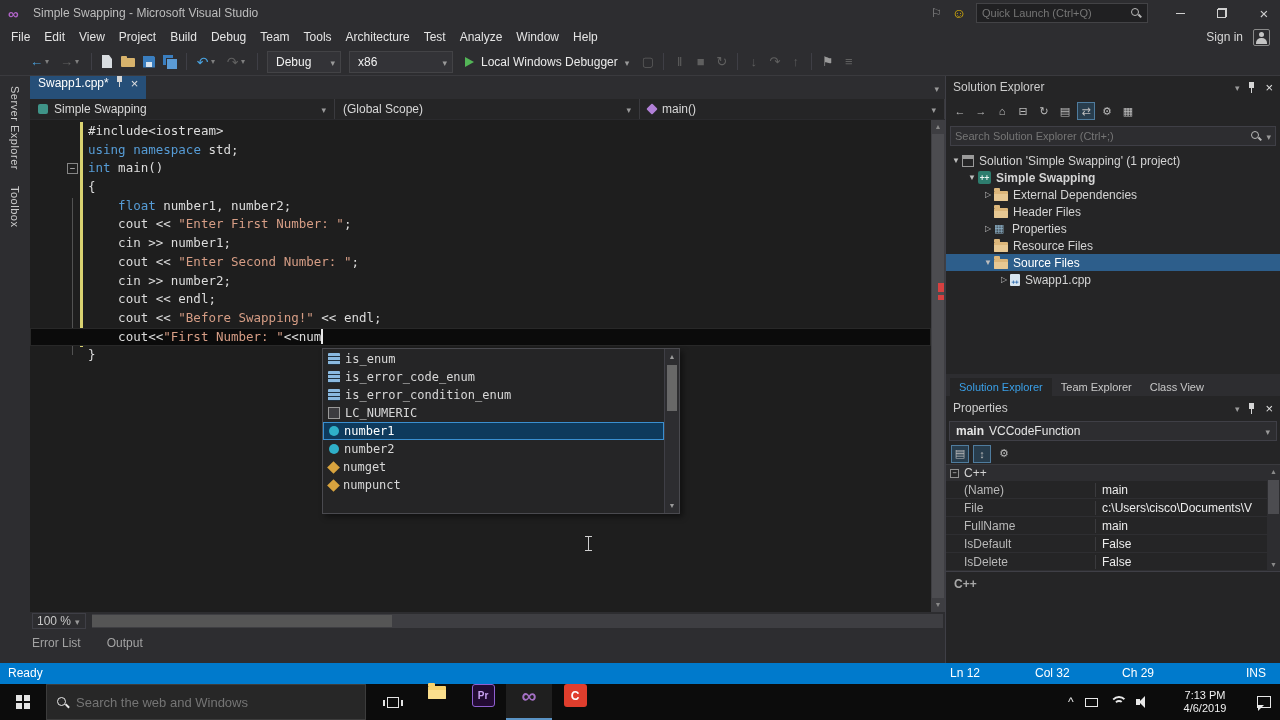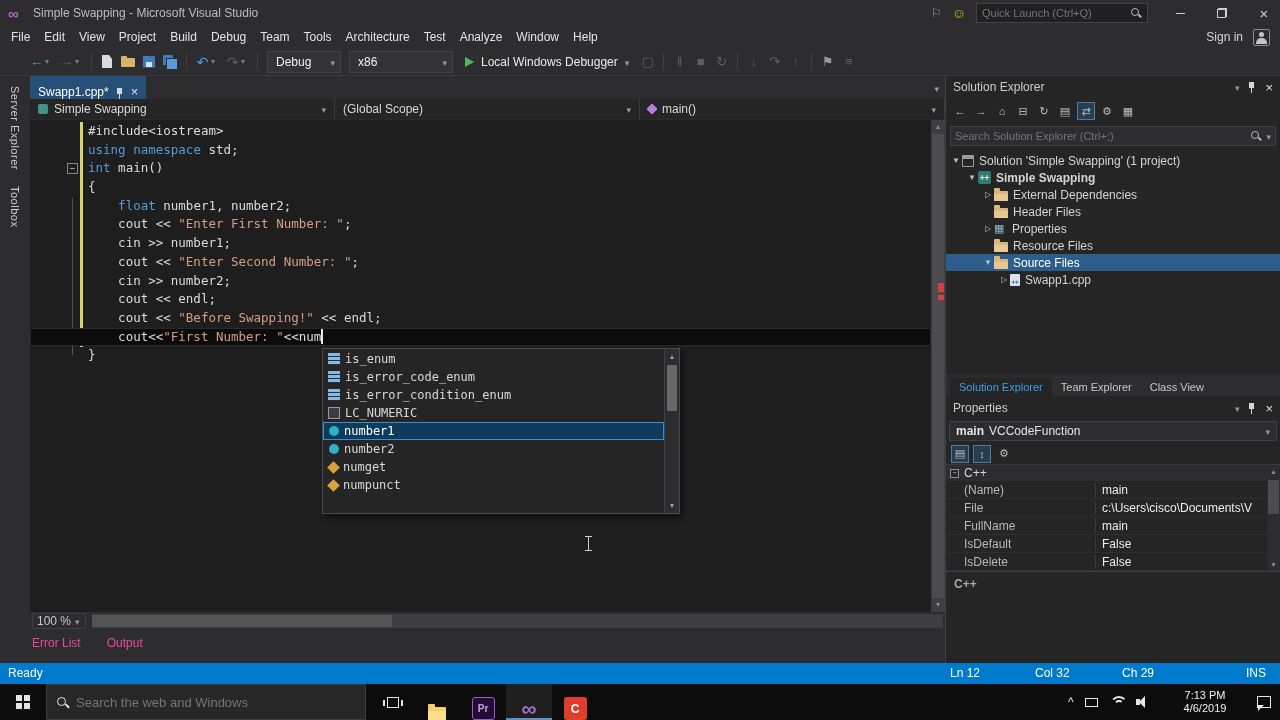--- a/index.html
+++ b/index.html
@@ -73,21 +73,21 @@
   .run-btn{display:flex;align-items:center;height:22px;color:#eaeaea;padding:0 6px;margin:0 2px;gap:7px}
   .play-ico{width:0;height:0;border-left:9px solid #53b557;border-top:5.5px solid transparent;border-bottom:5.5px solid transparent}
 
   
   .main{position:absolute;top:76px;left:0;width:1280px;height:587px;background:#2d2d30}
   .side-strip{position:absolute;left:0;top:0;width:30px;height:100%;display:flex;flex-direction:column;align-items:center;padding-top:10px;gap:16px}
   .v-tab{writing-mode:vertical-rl;font-size:11px;color:#cdcdcd;letter-spacing:.5px}
 
   .editor-zone{position:absolute;left:30px;top:0;width:915px;height:100%}
   .tab-row{height:23px;display:flex;align-items:stretch;background:#2d2d30}
-  .doc-tab{display:flex;align-items:flex-end;gap:7px;background:#264f78;color:#fff;padding:0 8px;font-size:12px}
+  .doc-tab{display:flex;align-items:flex-start;gap:7px;background:#264f78;color:#fff;padding:0 8px;font-size:12px}
   .pin-ico{position:relative;width:8px;height:11px}
   .pin-ico::before{content:"";position:absolute;left:1px;top:0;width:5px;height:6px;background:#d6d6d6}
   .pin-ico::after{content:"";position:absolute;left:3px;top:6px;width:1px;height:5px;background:#d6d6d6}
   .tab-close::before{content:"\00D7";color:#e0e0e0;font-size:13px}
   .docs-chev{margin-left:auto;align-self:center;padding-right:6px}
 
   .navbar{height:21px;display:flex;background:#252526;border-bottom:1px solid #2a2a2d}
   .nav-sec{display:flex;align-items:center;gap:6px;padding:0 8px;border-right:1px solid #3a3a3e;color:#d8d8d8}
   .nav-sec .chev{margin-left:auto}
   .nav-1{width:305px}.nav-2{width:305px}.nav-3{flex:1}
@@ -106,21 +106,21 @@
   .v-scroll{position:absolute;right:0;top:0;bottom:0;width:14px;background:#3e3e42}
   .v-scroll .sarrow{display:block;text-align:center;font-size:7px;color:#888;line-height:14px}
   .v-thumb{position:absolute;left:1px;right:1px;top:14px;bottom:14px;background:#4c4c50}
   .err-mark{position:absolute;right:1px;width:6px;background:#d64040}
   .err-1{top:163px;height:9px}.err-2{top:175px;height:5px}
 
   .editor-bottom{height:18px;display:flex;align-items:center;background:#2d2d30}
   .zoom-box{display:flex;align-items:center;width:54px;height:16px;margin-left:2px;padding:0 4px;color:#c8c8c8;background:#2d2d30;border:1px solid #3f3f46;gap:4px}
   .h-track{flex:1;height:14px;background:#3e3e42;margin:0 2px 0 6px;position:relative}
   .h-thumb{position:absolute;left:0;top:1px;width:300px;height:12px;background:#555}
-  .bp-tabs{height:26px;display:flex;align-items:center;gap:26px;padding-left:2px;color:#ec4899}
+  .bp-tabs{height:26px;display:flex;align-items:center;gap:26px;padding-left:2px;color:#a3a3a3}
 
   
   .right-panel{position:absolute;left:945px;top:0;width:335px;height:100%;background:#252526;border-left:1px solid #3f3f46;display:flex;flex-direction:column}
   .pane-title{height:22px;display:flex;align-items:center;padding:0 7px;color:#cccccc}
   .pane-title .icons{margin-left:auto;display:flex;align-items:center;gap:9px;color:#c0c0c0}
   .se-toolbar{height:26px;display:flex;align-items:center;gap:3px;padding:0 5px}
   .se-ico{width:18px;height:18px;display:flex;align-items:center;justify-content:center;font-size:11px;color:#bdbdbd}
   .se-ico.boxed{border:1px solid #4f7c9e;background:#283d4d}
   .se-search{height:24px;padding:2px 4px}
   .se-search .box{height:20px;background:#2d2d30;border:1px solid #3f3f46;display:flex;align-items:center;padding:0 4px;gap:4px}
@@ -194,21 +194,21 @@
   .win-logo span{background:#e4e4e4}
   .tb-search{position:absolute;left:46px;top:0;width:320px;height:36px;background:#272727;border:1px solid #3c3c3c;display:flex;align-items:center;padding:0 9px;gap:8px}
   .tb-search .mag::before{border-color:#e8e8e8;width:7px;height:7px}
   .tb-search .mag::after{background:#e8e8e8;left:9px;top:9px;width:5px}
   .tb-search input{flex:1;background:transparent;border:none;outline:none;color:#e5e5e5;font:13px "Liberation Sans",sans-serif}
   .taskview{position:absolute;left:372px;top:0;width:42px;height:36px;display:flex;align-items:center;justify-content:center}
   .tv-ico{width:12px;height:11px;border:1px solid #e4e4e4;position:relative}
   .tv-ico::before{content:"";position:absolute;left:-5px;top:2px;width:2px;height:6px;background:#e4e4e4}
   .tv-ico::after{content:"";position:absolute;right:-5px;top:2px;width:2px;height:6px;background:#e4e4e4}
   .tb-apps{position:absolute;left:414px;top:0;height:36px;display:flex}
-  .tb-app{width:46px;height:36px;display:flex;align-items:flex-end;justify-content:center}
+  .tb-app{width:46px;height:36px;display:flex;align-items:flex-start;justify-content:center}
   .tb-app.active{background:rgba(255,255,255,.08);box-shadow:inset 0 -2px 0 #5a93c4}
   .app-explorer{width:18px;height:13px;background:#f7d06b;border-radius:1px;position:relative;margin-top:2px}
   .app-explorer::before{content:"";position:absolute;top:-3px;left:0;width:7px;height:3px;background:#f7d06b;border-radius:1px 1px 0 0}
   .app-explorer::after{content:"";position:absolute;left:0;bottom:0;width:100%;height:9px;background:#fbdf8d;border-radius:0 0 1px 1px}
   .app-pr{width:23px;height:23px;border-radius:3px;background:#230b33;border:1px solid #8f5fd0;color:#c9a0f0;font-size:10px;font-weight:bold;display:flex;align-items:center;justify-content:center}
   .app-vs{color:#a470c4;font-size:21px;font-weight:bold;line-height:23px}
   .app-red{width:23px;height:23px;border-radius:3px;background:#e03e2d;color:#fff;font-size:12px;font-weight:bold;display:flex;align-items:center;justify-content:center}
   .tray{position:absolute;left:1068px;top:0;height:36px;display:flex;align-items:center;gap:11px}
   .tray-chev{color:#e8e8e8;font-size:12px}.tray-chev::before{content:"^"}
   .tray-mon{width:13px;height:9px;border:1px solid #e8e8e8}

